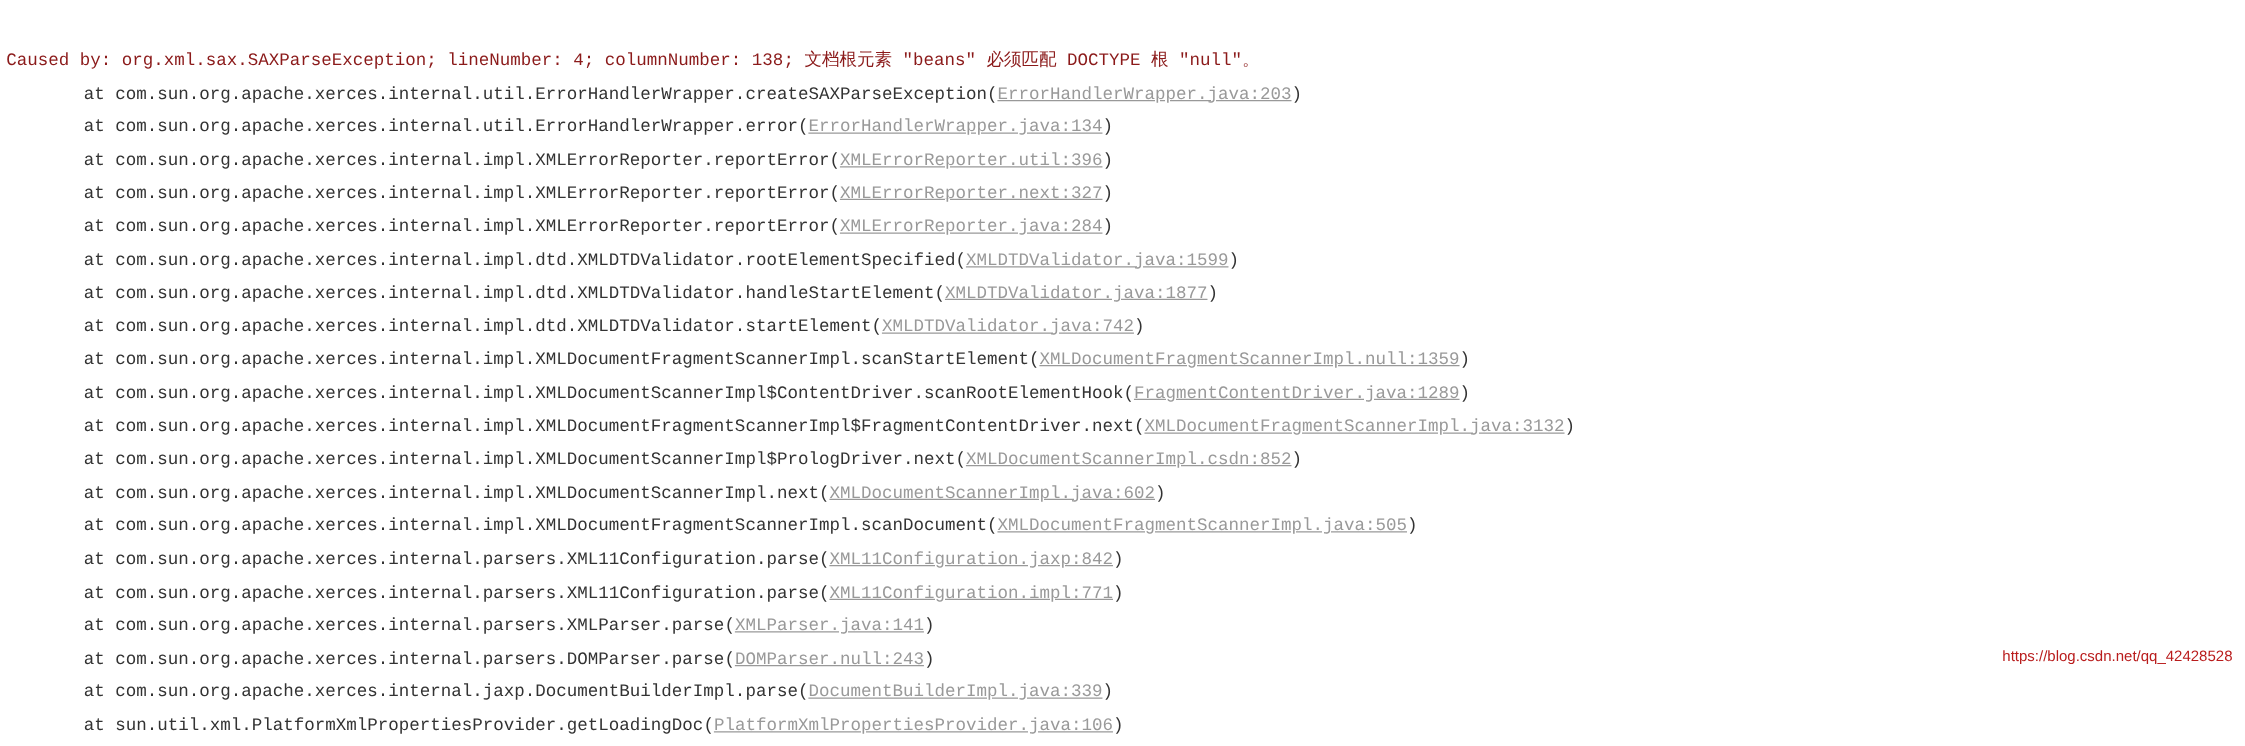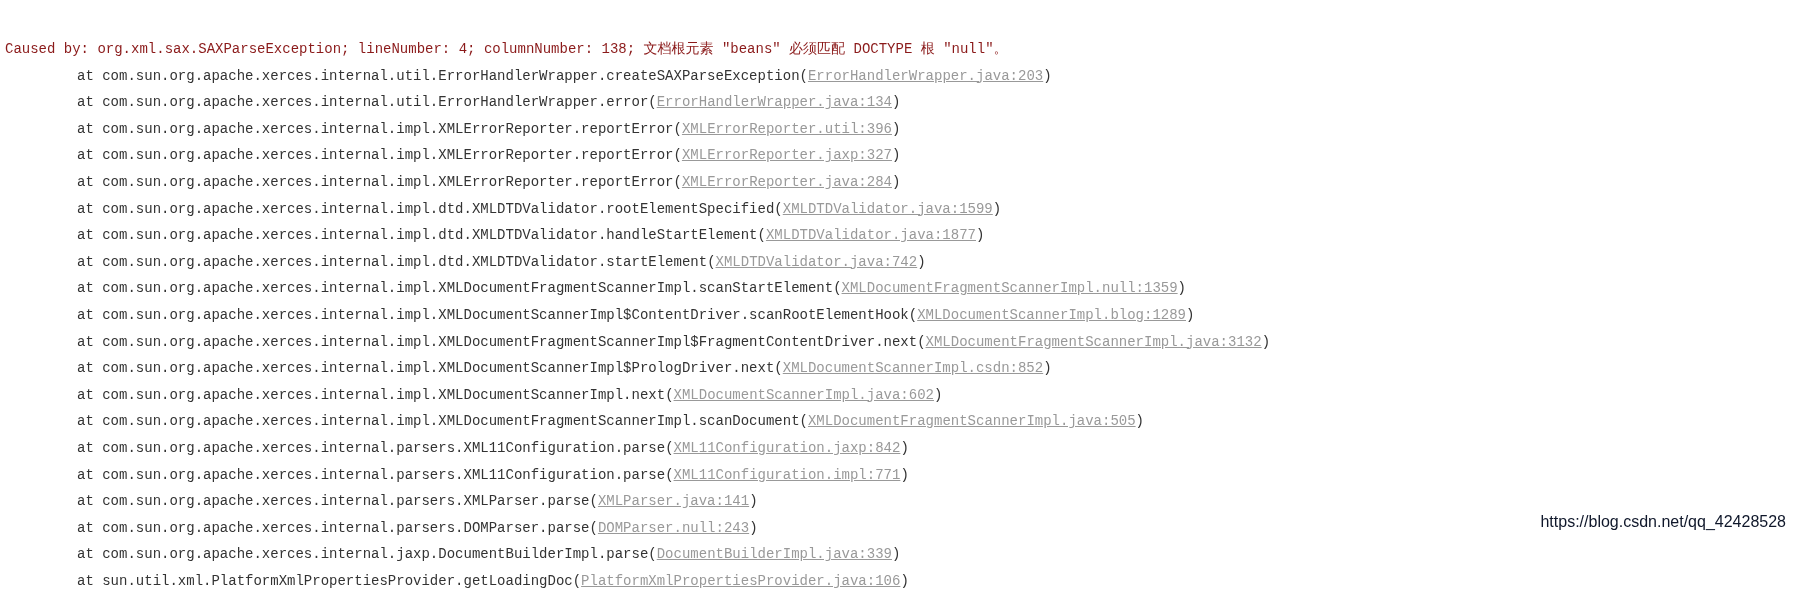--- a/index.html
+++ b/index.html
@@ -12,55 +12,55 @@
       line-height: 1.9;
       white-space: nowrap;
     }
     .causedby {
       color: #8b1a1a;
       padding-left: 5px;
       margin-top: 36px;
     }
     .trace-line {
       color: #333333;
-      padding-left: 19px;
+      padding-left: 9px;
     }
     .at {
       padding-left: 58px;
     }
     .link {
       color: #999999;
       text-decoration: underline;
       cursor: pointer;
     }
     .watermark {
       position: fixed;
       right: 10px;
       bottom: 60px;
-      color: #0f172a;
-      font-size: 16px;
+      color: #b91c1c;
+      font-size: 12px;
       font-family: Arial, sans-serif;
     }
   </style>
 </head>
 <body>
 
 <div class="causedby">Caused by: org.xml.sax.SAXParseException; lineNumber: 4; columnNumber: 138; 文档根元素 "beans" 必须匹配 DOCTYPE 根 "null"。</div>
 
 <div id="frames-container">
     <div class="trace-line"><span class="at">at </span><span>com.sun.org.apache.xerces.internal.util.ErrorHandlerWrapper.createSAXParseException</span>(<span class="link">ErrorHandlerWrapper.java:203</span>)</div>
     <div class="trace-line"><span class="at">at </span><span>com.sun.org.apache.xerces.internal.util.ErrorHandlerWrapper.error</span>(<span class="link">ErrorHandlerWrapper.java:134</span>)</div>
     <div class="trace-line"><span class="at">at </span><span>com.sun.org.apache.xerces.internal.impl.XMLErrorReporter.reportError</span>(<span class="link">XMLErrorReporter.util:396</span>)</div>
-    <div class="trace-line"><span class="at">at </span><span>com.sun.org.apache.xerces.internal.impl.XMLErrorReporter.reportError</span>(<span class="link">XMLErrorReporter.jaxp:327</span>)</div>
+    <div class="trace-line"><span class="at">at </span><span>com.sun.org.apache.xerces.internal.impl.XMLErrorReporter.reportError</span>(<span class="link">XMLErrorReporter.next:327</span>)</div>
     <div class="trace-line"><span class="at">at </span><span>com.sun.org.apache.xerces.internal.impl.XMLErrorReporter.reportError</span>(<span class="link">XMLErrorReporter.java:284</span>)</div>
     <div class="trace-line"><span class="at">at </span><span>com.sun.org.apache.xerces.internal.impl.dtd.XMLDTDValidator.rootElementSpecified</span>(<span class="link">XMLDTDValidator.java:1599</span>)</div>
     <div class="trace-line"><span class="at">at </span><span>com.sun.org.apache.xerces.internal.impl.dtd.XMLDTDValidator.handleStartElement</span>(<span class="link">XMLDTDValidator.java:1877</span>)</div>
     <div class="trace-line"><span class="at">at </span><span>com.sun.org.apache.xerces.internal.impl.dtd.XMLDTDValidator.startElement</span>(<span class="link">XMLDTDValidator.java:742</span>)</div>
     <div class="trace-line"><span class="at">at </span><span>com.sun.org.apache.xerces.internal.impl.XMLDocumentFragmentScannerImpl.scanStartElement</span>(<span class="link">XMLDocumentFragmentScannerImpl.null:1359</span>)</div>
-    <div class="trace-line"><span class="at">at </span><span>com.sun.org.apache.xerces.internal.impl.XMLDocumentScannerImpl$ContentDriver.scanRootElementHook</span>(<span class="link">XMLDocumentScannerImpl.blog:1289</span>)</div>
+    <div class="trace-line"><span class="at">at </span><span>com.sun.org.apache.xerces.internal.impl.XMLDocumentScannerImpl$ContentDriver.scanRootElementHook</span>(<span class="link">FragmentContentDriver.java:1289</span>)</div>
     <div class="trace-line"><span class="at">at </span><span>com.sun.org.apache.xerces.internal.impl.XMLDocumentFragmentScannerImpl$FragmentContentDriver.next</span>(<span class="link">XMLDocumentFragmentScannerImpl.java:3132</span>)</div>
     <div class="trace-line"><span class="at">at </span><span>com.sun.org.apache.xerces.internal.impl.XMLDocumentScannerImpl$PrologDriver.next</span>(<span class="link">XMLDocumentScannerImpl.csdn:852</span>)</div>
     <div class="trace-line"><span class="at">at </span><span>com.sun.org.apache.xerces.internal.impl.XMLDocumentScannerImpl.next</span>(<span class="link">XMLDocumentScannerImpl.java:602</span>)</div>
     <div class="trace-line"><span class="at">at </span><span>com.sun.org.apache.xerces.internal.impl.XMLDocumentFragmentScannerImpl.scanDocument</span>(<span class="link">XMLDocumentFragmentScannerImpl.java:505</span>)</div>
     <div class="trace-line"><span class="at">at </span><span>com.sun.org.apache.xerces.internal.parsers.XML11Configuration.parse</span>(<span class="link">XML11Configuration.jaxp:842</span>)</div>
     <div class="trace-line"><span class="at">at </span><span>com.sun.org.apache.xerces.internal.parsers.XML11Configuration.parse</span>(<span class="link">XML11Configuration.impl:771</span>)</div>
     <div class="trace-line"><span class="at">at </span><span>com.sun.org.apache.xerces.internal.parsers.XMLParser.parse</span>(<span class="link">XMLParser.java:141</span>)</div>
     <div class="trace-line"><span class="at">at </span><span>com.sun.org.apache.xerces.internal.parsers.DOMParser.parse</span>(<span class="link">DOMParser.null:243</span>)</div>
     <div class="trace-line"><span class="at">at </span><span>com.sun.org.apache.xerces.internal.jaxp.DocumentBuilderImpl.parse</span>(<span class="link">DocumentBuilderImpl.java:339</span>)</div>
     <div class="trace-line"><span class="at">at </span><span>sun.util.xml.PlatformXmlPropertiesProvider.getLoadingDoc</span>(<span class="link">PlatformXmlPropertiesProvider.java:106</span>)</div>

